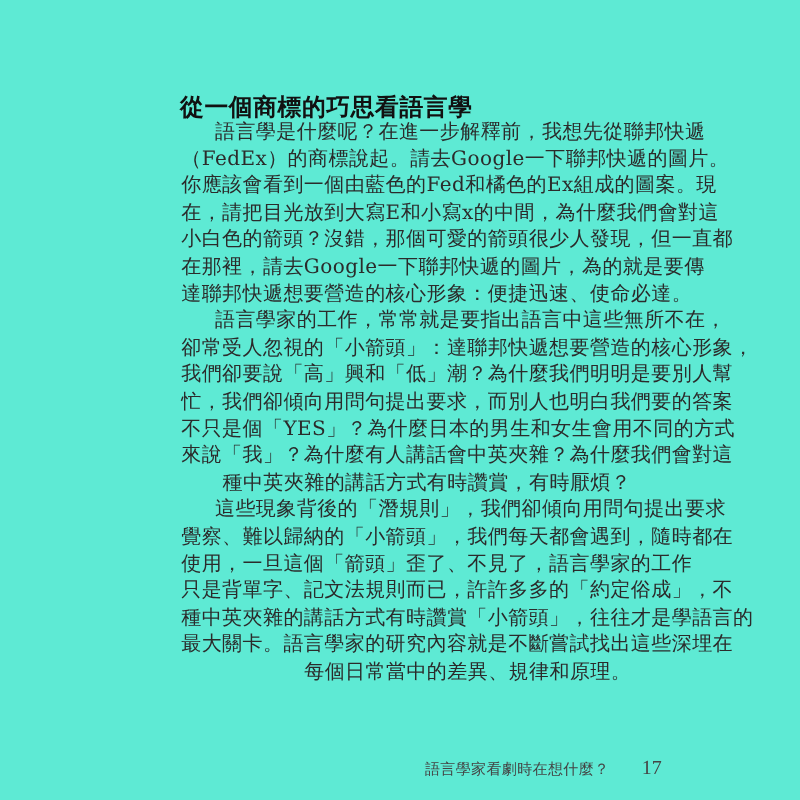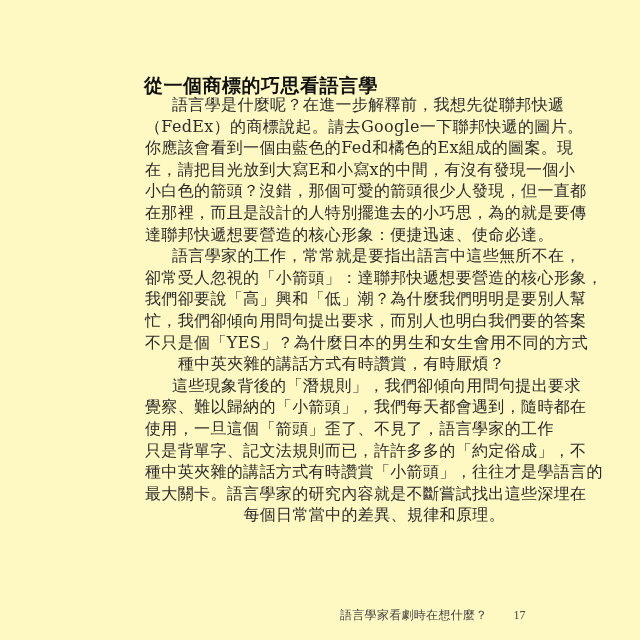--- a/index.html
+++ b/index.html
@@ -12,21 +12,21 @@
       height: 640px;
       position: relative;
       overflow: hidden;
       font-family: "DejaVu Serif", "Liberation Serif", serif;
       color: #2a2a2a;
     }
     .page {
       position: absolute;
       left: 0; top: 0;
       width: 640px; height: 640px;
-      background: #fef9c3;
+      background: #5eead4;
     }
     .title {
       position: absolute;
       left: 144px;
       top: 60px;
       font-size: 19px;
       font-weight: bold;
       letter-spacing: 0.5px;
       color: #111;
       white-space: nowrap;
@@ -64,48 +64,49 @@
     }
     .footer .running-title {
       display: inline-block;
       margin-right: 22px;
       letter-spacing: 0.3px;
       margin-top: 16px;
     }
     .footer .page-num {
       display: inline-block;
       font-family: "Liberation Serif", serif;
-      font-size: 12px;
+      font-size: 16px;
     }
   </style>
 </head>
 <body>
 
 <div class="page">
 
   <h1 class="title">從一個商標的巧思看語言學</h1>
 
   <div class="body">
 
     <p class="para">
       <span class="line indent">語言學是什麼呢？在進一步解釋前，我想先從聯邦快遞</span>
       <span class="line">（FedEx）的商標說起。請去Google一下聯邦快遞的圖片。</span>
       <span class="line">你應該會看到一個由藍色的Fed和橘色的Ex組成的圖案。現</span>
-      <span class="line">在，請把目光放到大寫E和小寫x的中間，有沒有發現一個小</span>
+      <span class="line">在，請把目光放到大寫E和小寫x的中間，為什麼我們會對這</span>
       <span class="line">小白色的箭頭？沒錯，那個可愛的箭頭很少人發現，但一直都</span>
-      <span class="line">在那裡，而且是設計的人特別擺進去的小巧思，為的就是要傳</span>
+      <span class="line">在那裡，請去Google一下聯邦快遞的圖片，為的就是要傳</span>
       <span class="line">達聯邦快遞想要營造的核心形象：便捷迅速、使命必達。</span>
     </p>
 
     <p class="para">
       <span class="line indent">語言學家的工作，常常就是要指出語言中這些無所不在，</span>
       <span class="line">卻常受人忽視的「小箭頭」：達聯邦快遞想要營造的核心形象，</span>
       <span class="line">我們卻要說「高」興和「低」潮？為什麼我們明明是要別人幫</span>
       <span class="line">忙，我們卻傾向用問句提出要求，而別人也明白我們要的答案</span>
       <span class="line">不只是個「YES」？為什麼日本的男生和女生會用不同的方式</span>
+      <span class="line">來說「我」？為什麼有人講話會中英夾雜？為什麼我們會對這</span>
       <span class="line">種中英夾雜的講話方式有時讚賞，有時厭煩？</span>
     </p>
 
     <p class="para">
       <span class="line indent">這些現象背後的「潛規則」，我們卻傾向用問句提出要求</span>
       <span class="line">覺察、難以歸納的「小箭頭」，我們每天都會遇到，隨時都在</span>
       <span class="line">使用，一旦這個「箭頭」歪了、不見了，語言學家的工作</span>
       <span class="line">只是背單字、記文法規則而已，許許多多的「約定俗成」，不</span>
       <span class="line">種中英夾雜的講話方式有時讚賞「小箭頭」，往往才是學語言的</span>
       <span class="line">最大關卡。語言學家的研究內容就是不斷嘗試找出這些深埋在</span>

